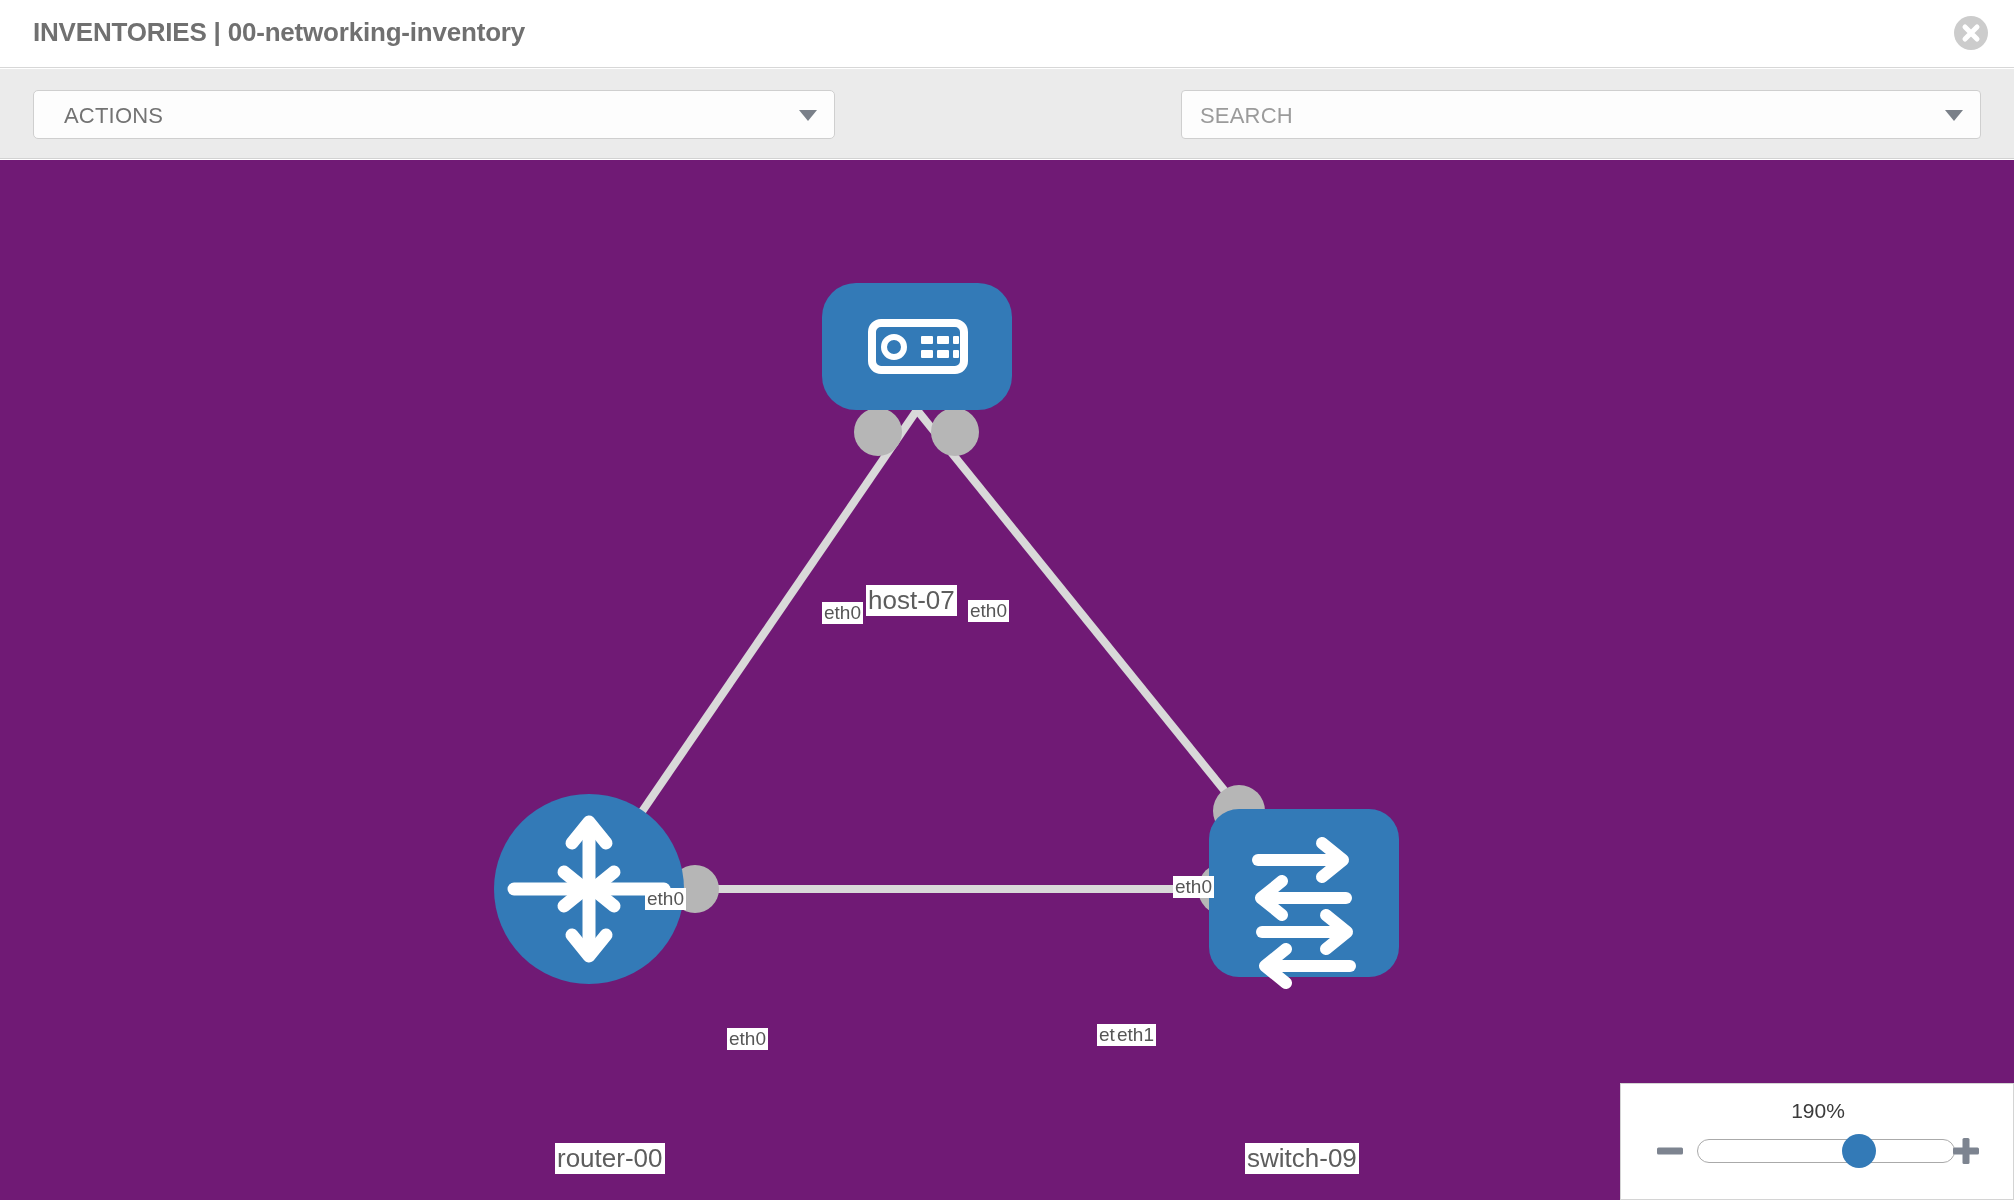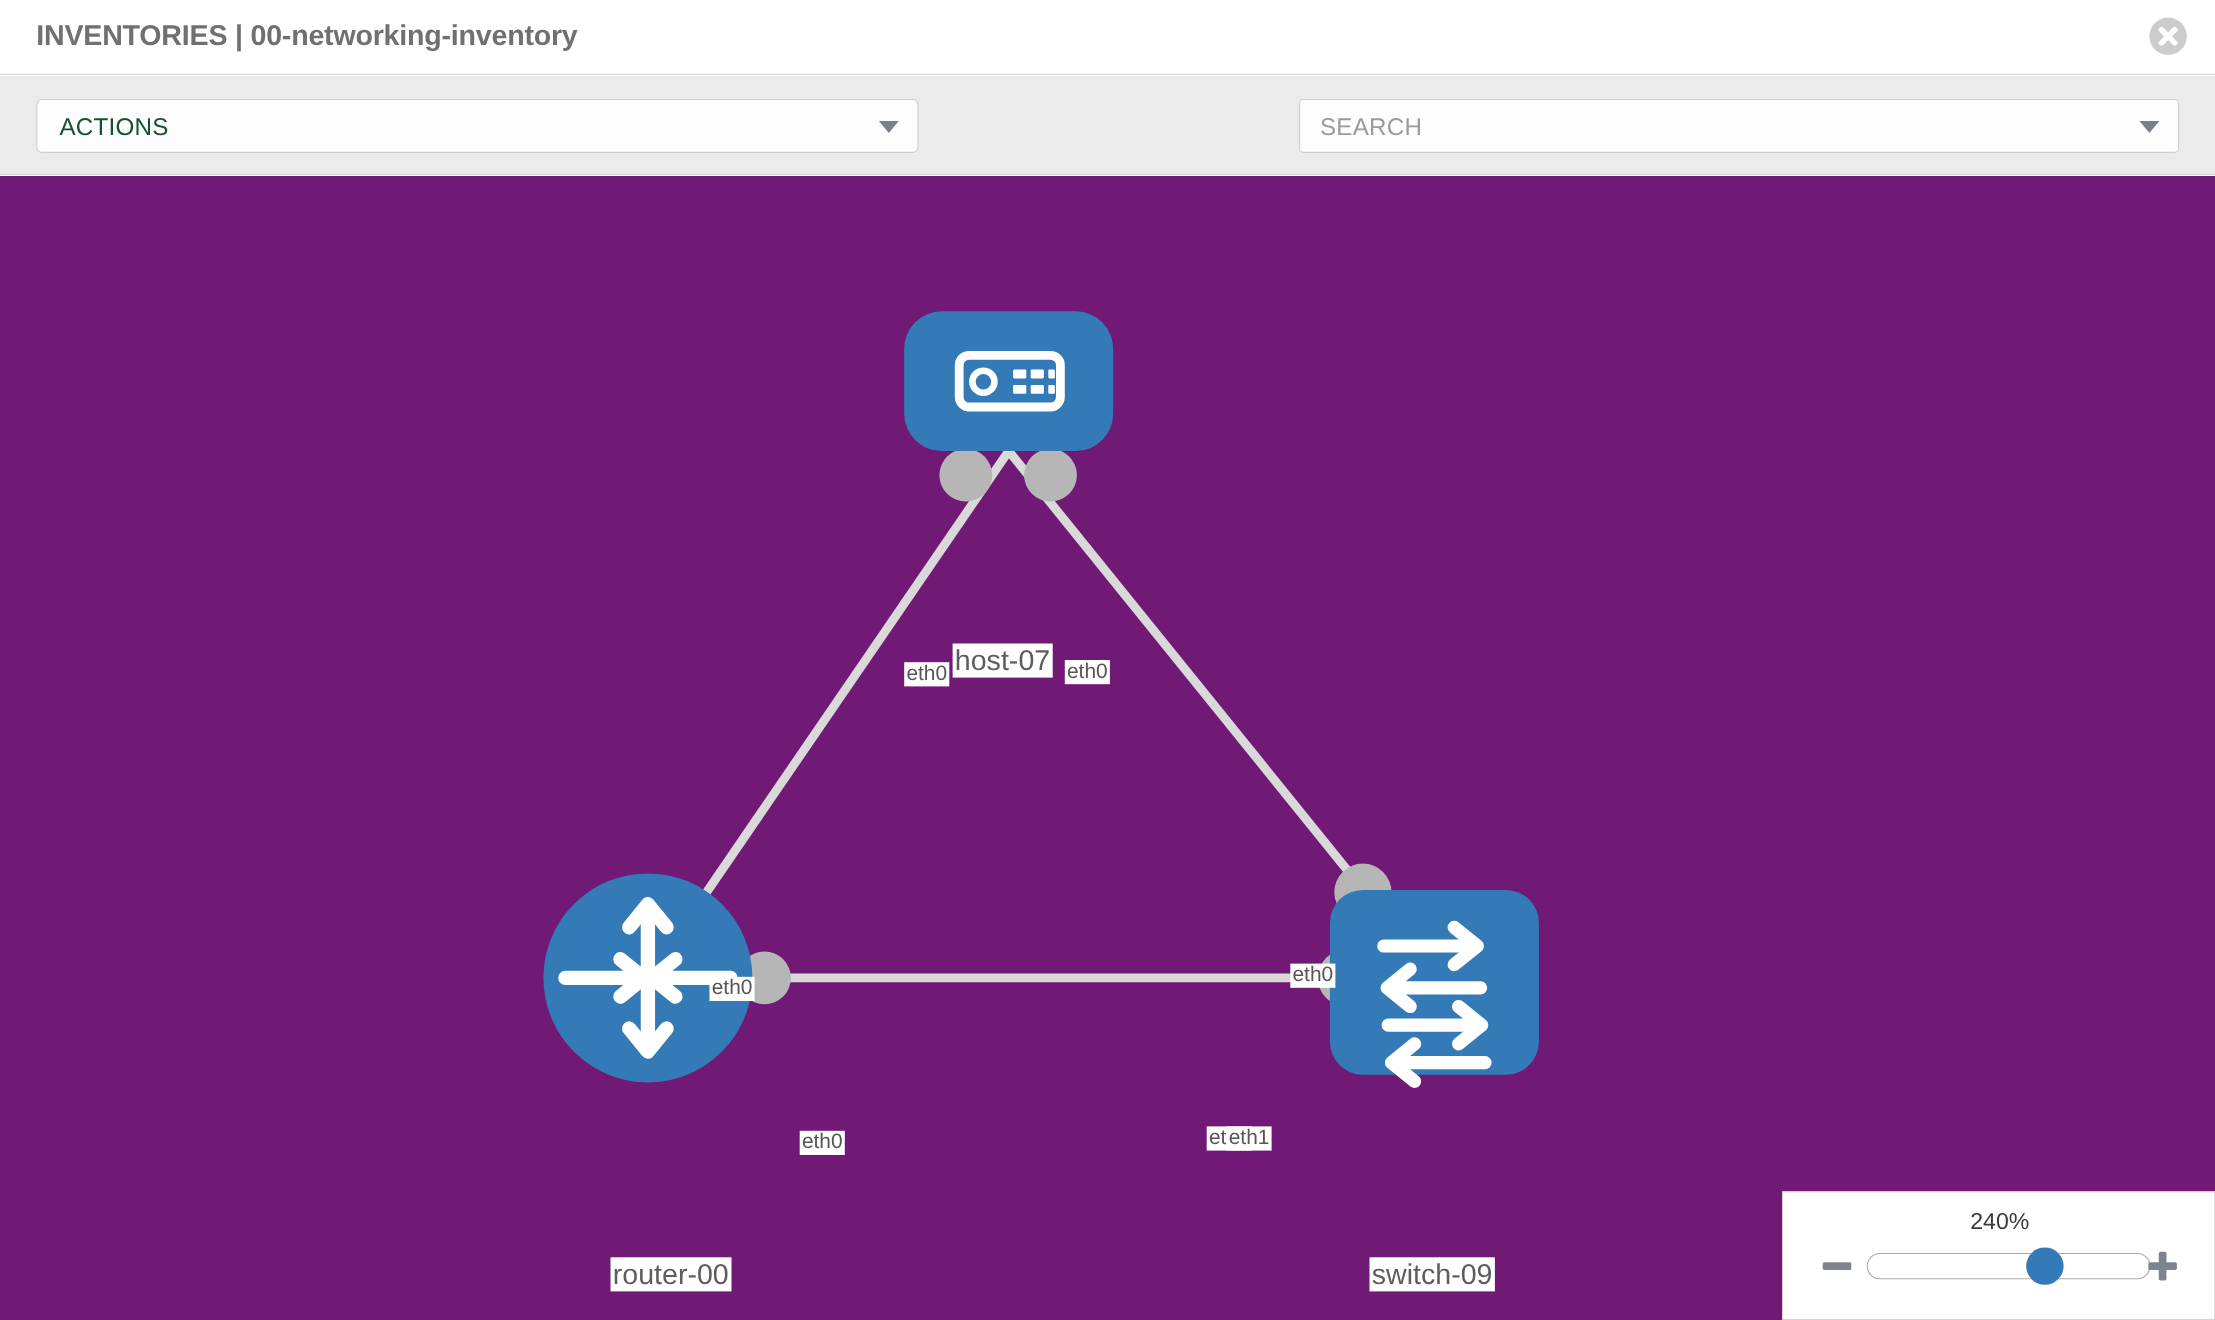--- a/index.html
+++ b/index.html
@@ -40,22 +40,22 @@
     border-bottom: 1px solid #d2d2d2;
   }
   .actions-select {
     position: absolute; left: 33px; top: 21px;
     width: 802px; height: 49px;
     background: #fdfdfd;
     border: 1px solid #cfcfcf;
     border-radius: 5px;
   }
   .actions-label {
-    position: absolute; left: 20px; top: 12px;
-    font-size: 22px; color: #14532d;
+    position: absolute; left: 30px; top: 12px;
+    font-size: 22px; color: #737373;
     letter-spacing: 0.2px;
   }
   .caret {
     position: absolute; right: 17px; top: 19px;
     width: 0; height: 0;
     border-left: 9px solid transparent;
     border-right: 9px solid transparent;
     border-top: 11px solid #7a8089;
   }
   .tool-icon {
@@ -267,21 +267,21 @@
     <span class="ilabel" style="left:1173px; top:716px;">eth0</span>
     <span class="ilabel" style="left:1097px; top:864px;">eth0</span>
     <span class="ilabel" style="left:1115px; top:864px;">eth1</span>
     <span class="ilabel" style="left:727px;  top:868px;">eth0</span>
 
     <span class="nlabel" style="left:866px; top:425px;">host-07</span>
     <span class="nlabel" style="left:529px; top:983px;margin-left:26px;">router-00</span>
     <span class="nlabel" style="left:1245px;top:983px;">switch-09</span>
 
     <div class="zoom-widget" style="left:1620px; top:923px;">
-      <div class="zoom-percent">240%</div>
+      <div class="zoom-percent">190%</div>
 
       <div class="zoom-minus">
         <svg width="30" height="30" viewBox="0 0 30 30">
           <rect x="2" y="11.5" width="26" height="7" rx="1.5" fill="#7d8490"></rect>
         </svg>
       </div>
 
       <div class="zoom-track"></div>
       <div class="zoom-thumb" style="left:221px;"></div>
 

